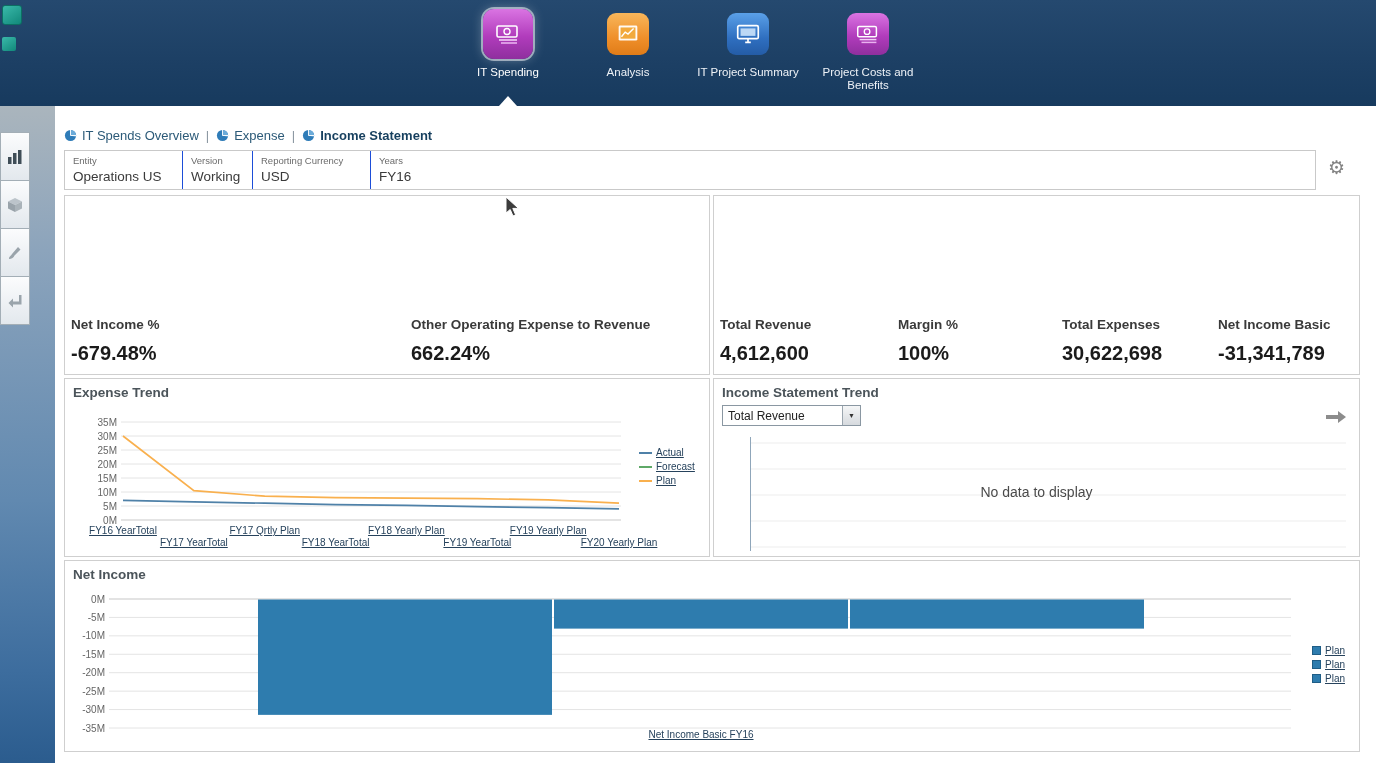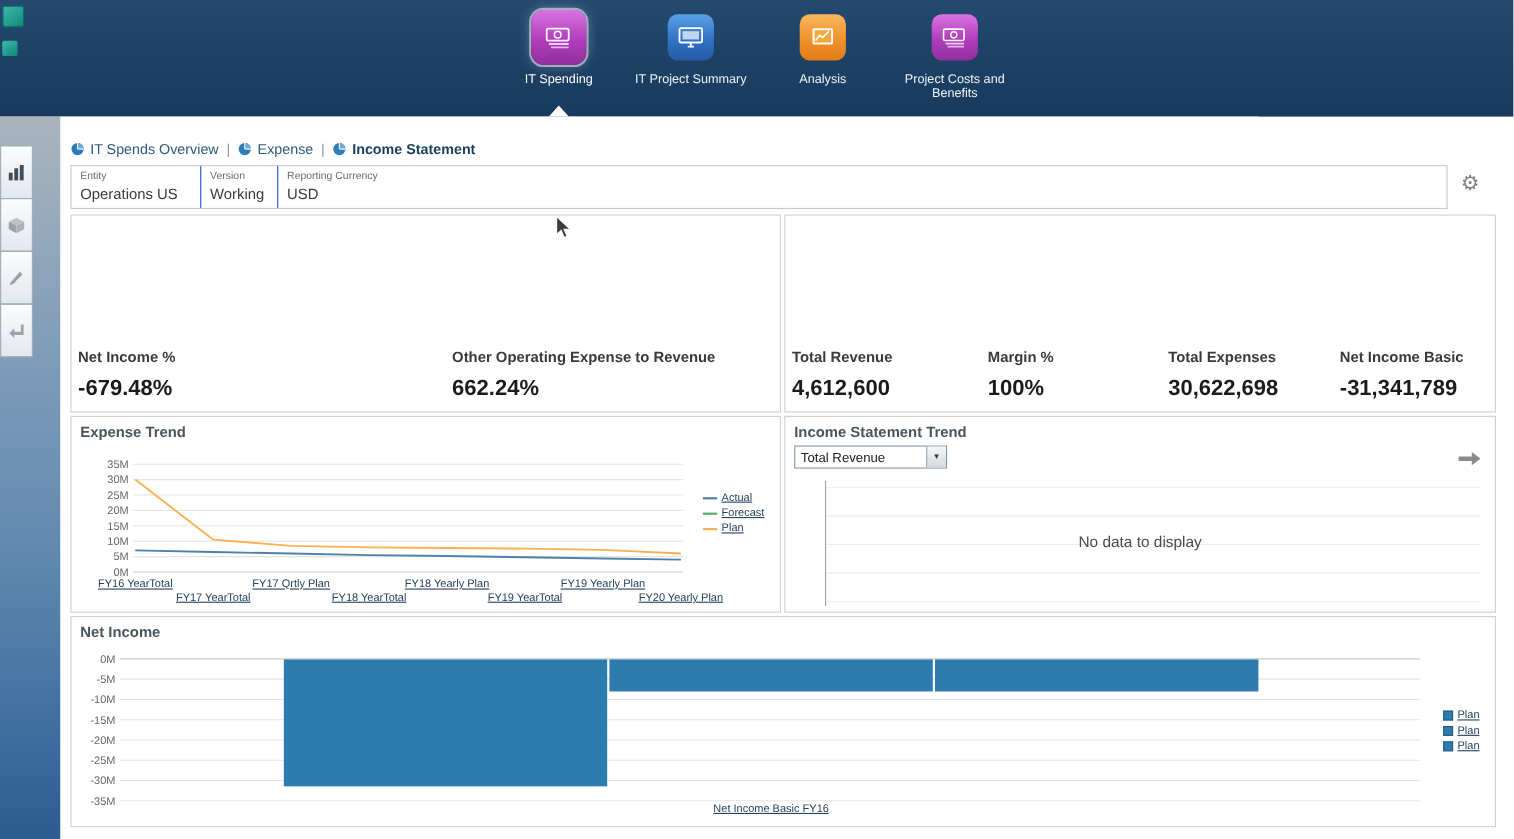--- a/index.html
+++ b/index.html
@@ -104,41 +104,41 @@
               <circle cx="14" cy="12.5" r="3" fill="none" stroke="#fff" stroke-width="1.4"></circle>
               <path d="M6,21 h18" stroke="#f3cdf6" stroke-width="1.6"></path>
               <path d="M8,24 h16" stroke="#e9b2ef" stroke-width="1.6"></path>
             </svg>
           </div>
         </div>
         <div class="app-label">IT Spending</div>
       </div>
       <div class="app">
         <div class="app-icon-wrap">
+          <div class="app-icon icon-orange">
+            <svg width="28" height="28" viewBox="0 0 30 30">
+              <rect x="5" y="6" width="20" height="16" rx="1.5" fill="#ffffff" opacity="0.95"></rect>
+              <rect x="7" y="8" width="16" height="12" fill="#f2a93c"></rect>
+              <polyline points="8,18 12,13 15,15 21,9" stroke="#fff" stroke-width="1.5" fill="none"></polyline>
+            </svg>
+          </div>
+        </div>
+        <div class="app-label">Analysis</div>
+      </div>
+      <div class="app">
+        <div class="app-icon-wrap">
           <div class="app-icon icon-blue">
             <svg width="28" height="28" viewBox="0 0 30 30">
               <rect x="4" y="6" width="22" height="14" rx="1.5" fill="none" stroke="#fff" stroke-width="1.8"></rect>
               <rect x="7" y="9" width="16" height="8" fill="#bcd8f5"></rect>
               <path d="M12,24 h6 M15,20 v4" stroke="#fff" stroke-width="1.8"></path>
             </svg>
           </div>
         </div>
         <div class="app-label">IT Project Summary</div>
-      </div>
-      <div class="app">
-        <div class="app-icon-wrap">
-          <div class="app-icon icon-orange">
-            <svg width="28" height="28" viewBox="0 0 30 30">
-              <rect x="5" y="6" width="20" height="16" rx="1.5" fill="#ffffff" opacity="0.95"></rect>
-              <rect x="7" y="8" width="16" height="12" fill="#f2a93c"></rect>
-              <polyline points="8,18 12,13 15,15 21,9" stroke="#fff" stroke-width="1.5" fill="none"></polyline>
-            </svg>
-          </div>
-        </div>
-        <div class="app-label">Analysis</div>
       </div>
       <div class="app">
         <div class="app-icon-wrap">
           <div class="app-icon icon-purple">
             <svg width="28" height="28" viewBox="0 0 30 30">
               <rect x="4" y="7" width="20" height="11" rx="1.5" fill="none" stroke="#fff" stroke-width="1.6"></rect>
               <circle cx="14" cy="12.5" r="3" fill="none" stroke="#fff" stroke-width="1.4"></circle>
               <path d="M6,21 h18" stroke="#f3cdf6" stroke-width="1.6"></path>
               <path d="M8,24 h16" stroke="#e9b2ef" stroke-width="1.6"></path>
             </svg>
@@ -215,20 +215,24 @@
         <div class="pov-label">Entity</div>
         <div class="pov-value">Operations US</div>
       </div>
       <div class="pov-field" style="width:70px">
         <div class="pov-label">Version</div>
         <div class="pov-value">Working</div>
       </div>
       <div class="pov-field" style="width:118px">
         <div class="pov-label">Reporting Currency</div>
         <div class="pov-value">USD</div>
+      </div>
+      <div class="pov-field">
+        <div class="pov-label">Years</div>
+        <div class="pov-value">FY16</div>
       </div>
     </div>
     <div class="gear">⚙</div>
 
     <div class="panel" id="tiles-left">
       <div class="kpi" style="left:6px; top:121px;">
         <div class="kpi-label">Net Income %</div>
         <div class="kpi-value">-679.48%</div>
       </div>
       <div class="kpi" style="left:346px; top:121px;">

